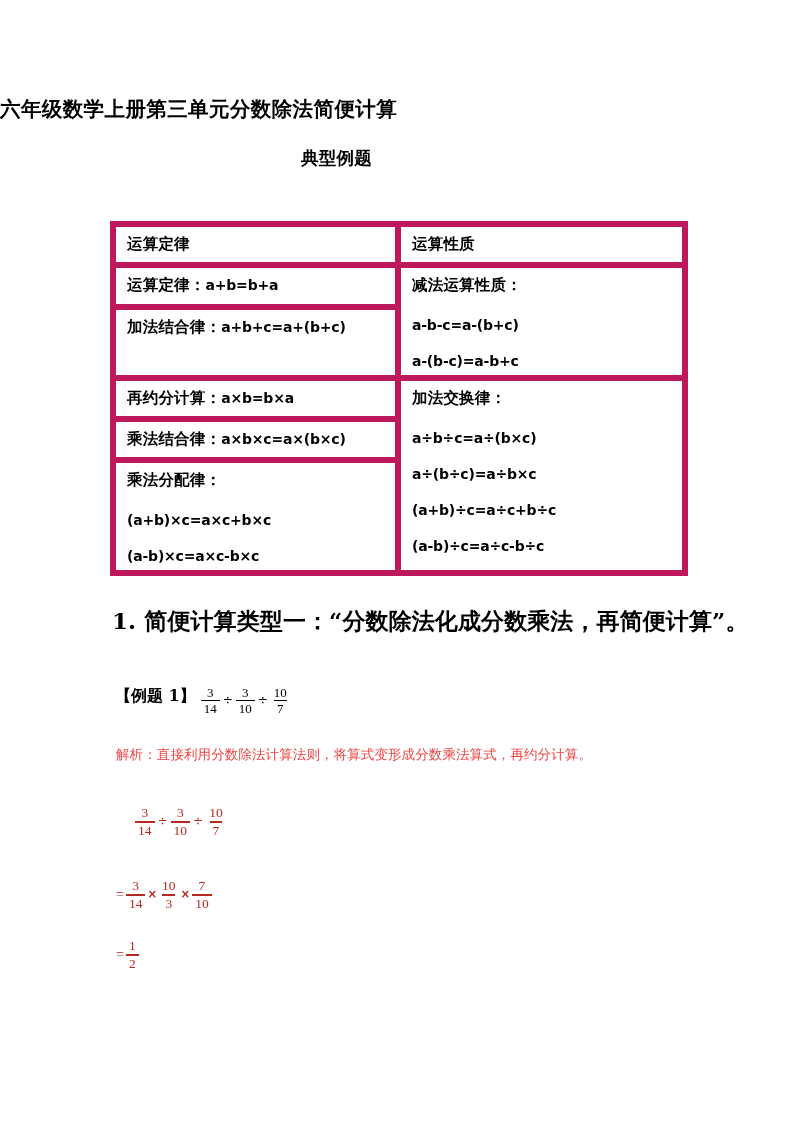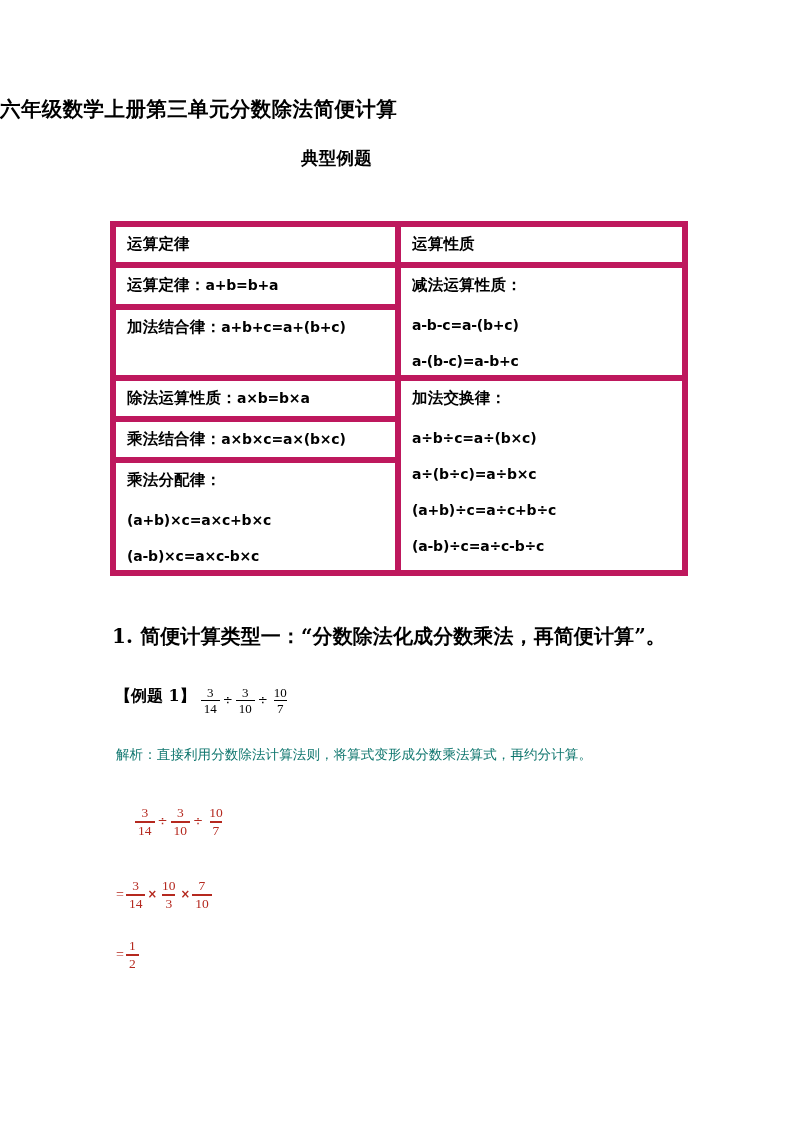--- a/index.html
+++ b/index.html
@@ -104,26 +104,25 @@
     line-height: 1.0;
     margin-top: 22px;
   }
   .row-tall-left .cell-pad { padding-bottom: 36px; }
   .rspan .cell-pad { padding-top: 7px; }
 
   
   .type-heading {
     position: absolute;
     left: 112px; top: 606px;
-    font-size: 20px;
+    font-size: 23px;
     font-weight: bold;
     letter-spacing: 0.1px;
     font-family: "DejaVu Serif", "Liberation Serif", serif;
     white-space: nowrap;
-    margin-top: 17px;
   }
 
   
   .example-row {
     position: absolute;
     left: 115px; top: 686px;
     display: flex;
     align-items: flex-start;
   }
   .example-tag {
@@ -237,21 +236,21 @@
         <td>
           <div class="cell-pad">
             <span class="cn-label">加法结合律：</span><span class="formula">a+b+c=a+(b+c)</span>
           </div>
         </td>
       </tr>
 
       <tr>
         <td>
           <div class="cell-pad">
-            <span class="cn-label">除法运算性质：</span><span class="formula">a×b=b×a</span>
+            <span class="cn-label">再约分计算：</span><span class="formula">a×b=b×a</span>
           </div>
         </td>
         <td rowspan="3" class="rspan">
           <div class="cell-pad">
             <div class="cn-label">加法交换律：</div>
             <div class="formula-line">a÷b÷c=a÷(b×c)</div>
             <div class="formula-line">a÷(b÷c)=a÷b×c</div>
             <div class="formula-line">(a+b)÷c=a÷c+b÷c</div>
             <div class="formula-line">(a-b)÷c=a÷c-b÷c</div>
           </div>
@@ -287,21 +286,21 @@
           <span class="den">14</span>
         </span><span class="divide">÷</span><span class="frac">
           <span class="num">3</span>
           <span class="den">10</span>
         </span><span class="divide">÷</span><span class="frac">
           <span class="num">10</span>
           <span class="den">7</span>
         </span></span>
   </div>
 
-  <div class="analysis" style="color: #0f766e;">解析：直接利用分数除法计算法则，将算式变形成分数乘法算式，再约分计算。</div>
+  <div class="analysis" style="color: #ef4444;">解析：直接利用分数除法计算法则，将算式变形成分数乘法算式，再约分计算。</div>
 
   <div class="sol sol-1" style="color: rgb(181, 41, 31);">
     <span class="eq"></span>
     <span id="sol-1-expr"><span class="frac small-frac">
           <span class="num">3</span>
           <span class="den">14</span>
         </span><span class="divide">÷</span><span class="frac small-frac">
           <span class="num">3</span>
           <span class="den">10</span>
         </span><span class="divide">÷</span><span class="frac small-frac">

